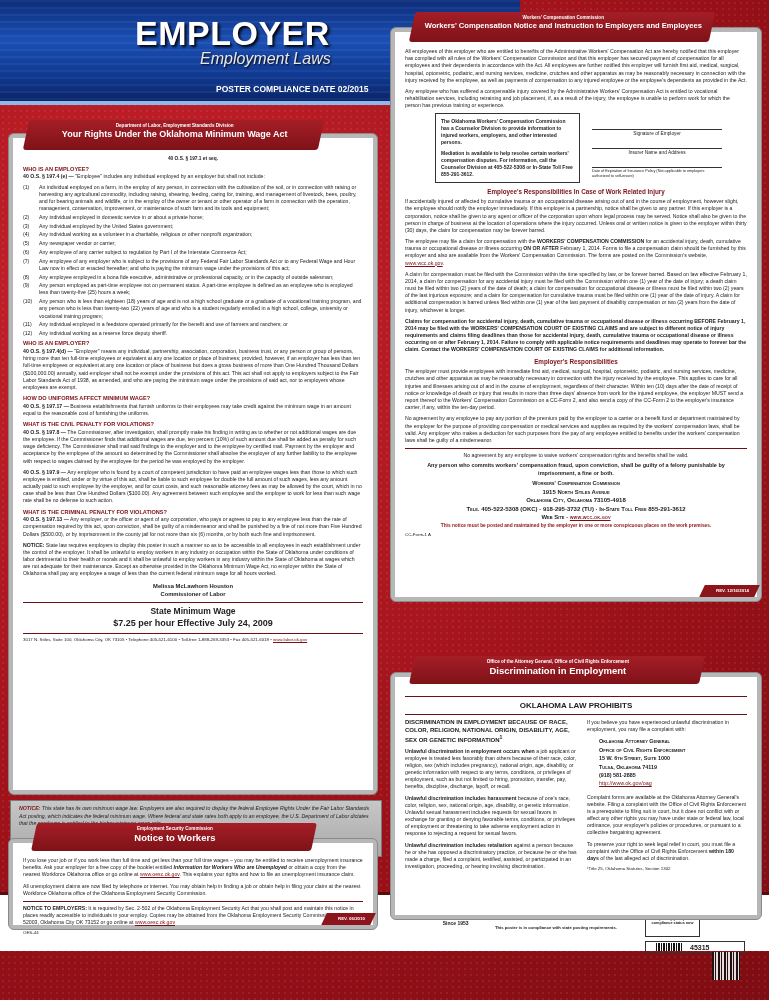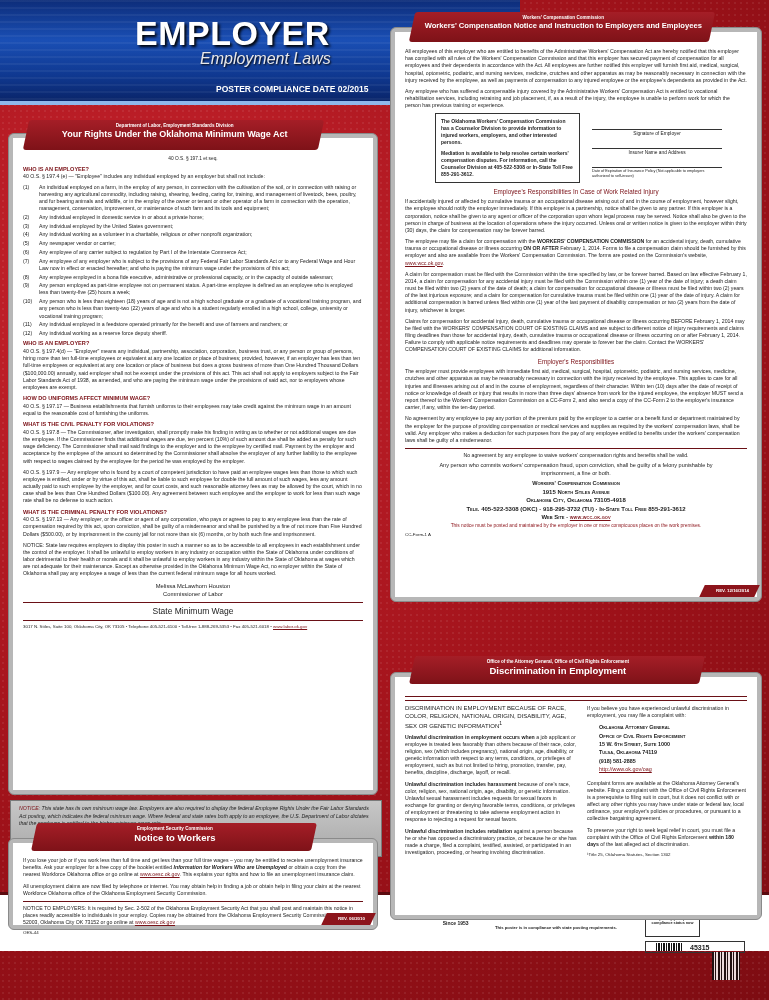--- a/index.html
+++ b/index.html
@@ -15,21 +15,21 @@
 .h-title{position:absolute;left:135px;top:14px;font-size:34px;font-weight:bold;color:#fff;letter-spacing:0.5px;text-shadow:2px 2px 3px #000}
 .h-sub{position:absolute;left:200px;top:50px;font-size:16px;font-style:italic;color:#e8e8ea;text-shadow:1px 1px 2px #000}
 .h-date{position:absolute;left:216px;top:84px;font-size:8.5px;font-weight:bold;color:#fff}
 .panel{position:absolute;background:#b7b7b7;border:1px solid #8a8a8a;border-radius:6px;z-index:2;padding:4px}
 .panel-inner{background:#fff;height:100%;position:relative;padding:6px 10px;font-size:5.2px;line-height:1.38}
 .ptab{position:absolute;background:linear-gradient(180deg,#a51e27,#7e1218);color:#fff;text-align:center;border-radius:3px;z-index:3;transform:skewX(-12deg)}
 .ptab>div{transform:skewX(12deg)}
 .ptab .agency{font-size:4.6px;font-weight:bold;padding-top:3px}
 .ptab .ttl{font-size:9.5px;font-weight:bold;margin-top:1px}
 .red-h{color:#7b1117;font-weight:bold;font-size:5.6px;margin-top:3px}
-.b{font-weight:normal}
+.b{font-weight:bold}
 .list{margin:3px 0}
 .list .li{display:flex;margin-bottom:1.6px}
 .list .num{width:16px;flex:none}
 p{margin-bottom:4px}
 .center{text-align:center}
 .hr{border-top:1.5px solid #6a1016;margin:3px 0}
 .link{color:#7b1117;text-decoration:underline}
 .rev{position:absolute;right:0;bottom:0;background:#8c141b;color:#fff;font-size:4.4px;font-weight:bold;padding:3px 8px 3px 14px;transform:skewX(-25deg)}
 .rev span{display:inline-block;transform:skewX(25deg)}
 .sc{font-variant:small-caps;font-weight:bold}
@@ -118,20 +118,21 @@
     <div class="red-h">WHAT IS THE CIVIL PENALTY FOR VIOLATIONS?</div>
     <p><span class="b">40 O.S. § 197.8 —</span> <span>The Commissioner, after investigation, shall promptly make his finding in writing as to whether or not additional wages are due the employee. If the Commissioner finds that additional wages are due, ten percent (10%) of such amount due shall be added as penalty for such wage deficiency. The Commissioner shall mail said findings to the employer and to the employee by certified mail. Payment by the employer and acceptance by the employee of the amount so determined by the Commissioner shall absolve the employer of any further liability to the employee with respect to wages claimed by the employee for the period he was employed by the employer.</span></p>
     <p><span class="b">40 O.S. § 197.9 —</span> <span>Any employer who is found by a court of competent jurisdiction to have paid an employee wages less than those to which such employee is entitled, under or by virtue of this act, shall be liable to such employee for double the full amount of such wages, less any amount actually paid to such employee by the employer, and for court costs, and such reasonable attorney fees as may be allowed by the court, which in no case shall be less than One Hundred Dollars ($100.00). Any agreement between such employee and the employer to work for less than such wage rate shall be no defense to such action.</span></p>
     <div class="red-h">WHAT IS THE CRIMINAL PENALTY FOR VIOLATIONS?</div>
     <p><span class="b">40 O.S. § 197.13 —</span> <span>Any employer, or the officer or agent of any corporation, who pays or agrees to pay to any employee less than the rate of compensation required by this act, upon conviction, shall be guilty of a misdemeanor and shall be punished by a fine of not more than Five Hundred Dollars ($500.00), or by imprisonment in the county jail for not more than six (6) months, or by both such fine and imprisonment.</span></p>
     <p><span class="b">NOTICE:</span> <span>State law requires employers to display this poster in such a manner so as to be accessible to all employees in each establishment under the control of the employer. It shall be unlawful to employ workers in any industry or occupation within the State of Oklahoma under conditions of labor detrimental to their health or morals and it shall be unlawful to employ workers in any industry within the State of Oklahoma at wages which are not adequate for their maintenance. Except as otherwise provided in the Oklahoma Minimum Wage Act, no employer within the State of Oklahoma shall pay any employee a wage of less than the current federal minimum wage for all hours worked.</span></p>
     <div class="center b" style="font-size:5.8px;margin-top:5px">Melissa McLawhorn Houston</div>
     <div class="center b" style="font-size:5.8px">Commissioner of Labor</div>
     <div class="hr"></div>
     <div class="center b" style="font-size:8.5px">State Minimum Wage</div>
+    <div class="center b" style="font-size:9px">$7.25 per hour Effective July 24, 2009</div>
     <div class="hr"></div>
     <div style="font-size:4.4px;margin-top:3px"><span>3017 N. Stiles, Suite 100, Oklahoma City, OK 73105 • Telephone 405-521-6100 • Toll-free 1-888-269-5353 • Fax 405-521-6018 •</span> <span class="link">www.labor.ok.gov</span></div>
   </div>
 </div>
 
 <div class="notice-bar">
   <div><span class="b" style="color:#7b1117">NOTICE:</span> <span>This state has its own minimum wage law. Employers are also required to display the federal Employee Rights Under the Fair Labor Standards Act posting, which indicates the federal minimum wage. Where federal and state rates both apply to an employee, the U.S. Department of Labor dictates that the employee is entitled to the higher minimum wage rate.</span></div>
   <div class="center b" style="color:#7b1117;margin-top:5px">THIS NOTICE IS FOR INFORMATIONAL PURPOSES ONLY.</div>
 </div>
 
@@ -197,20 +198,21 @@
 
 <div class="ptab" style="left:412px;top:656px;width:290px;height:28px">
   <div>
     <div class="agency">Office of the Attorney General, Office of Civil Rights Enforcement</div>
     <div class="ttl">Discrimination in Employment</div>
   </div>
 </div>
 <div class="panel" style="left:390px;top:672px;width:372px;height:248px">
   <div class="panel-inner" style="padding-top:16px">
     <div class="hr"></div>
+    <div class="center b" style="font-size:8px">OKLAHOMA LAW PROHIBITS</div>
     <div class="hr"></div>
     <div style="display:flex;gap:10px;margin-top:4px">
       <div style="width:172px">
         <div class="b" style="font-size:6px;line-height:1.25;margin-bottom:3px"><span>DISCRIMINATION IN EMPLOYMENT BECAUSE OF RACE, COLOR, RELIGION, NATIONAL ORIGIN, DISABILITY, AGE, SEX OR GENETIC INFORMATION</span><sup>1</sup></div>
         <p><b>Unlawful discrimination in employment occurs when</b> <span>a job applicant or employee is treated less favorably than others because of their race, color, religion, sex (which includes pregnancy), national origin, age, disability, or genetic information with respect to any terms, conditions, or privileges of employment, such as but not limited to hiring, promotion, transfer, pay, benefits, discipline, discharge, layoff, or recall.</span></p>
         <p><b>Unlawful discrimination includes harassment</b><span> because of one's race, color, religion, sex, national origin, age, disability, or genetic information. Unlawful sexual harassment includes requests for sexual favors in exchange for granting or denying favorable terms, conditions, or privileges of employment or threatening to take adverse employment action in response to rejecting a request for sexual favors.</span></p>
         <p><b>Unlawful discrimination includes retaliation</b><span> against a person because he or she has opposed a discriminatory practice, or because he or she has made a charge, filed a complaint, testified, assisted, or participated in an investigation, proceeding, or hearing involving discrimination.</span></p>
       </div>
       <div style="flex:1">
         <p>If you believe you have experienced unlawful discrimination in employment, you may file a complaint with:</p>

